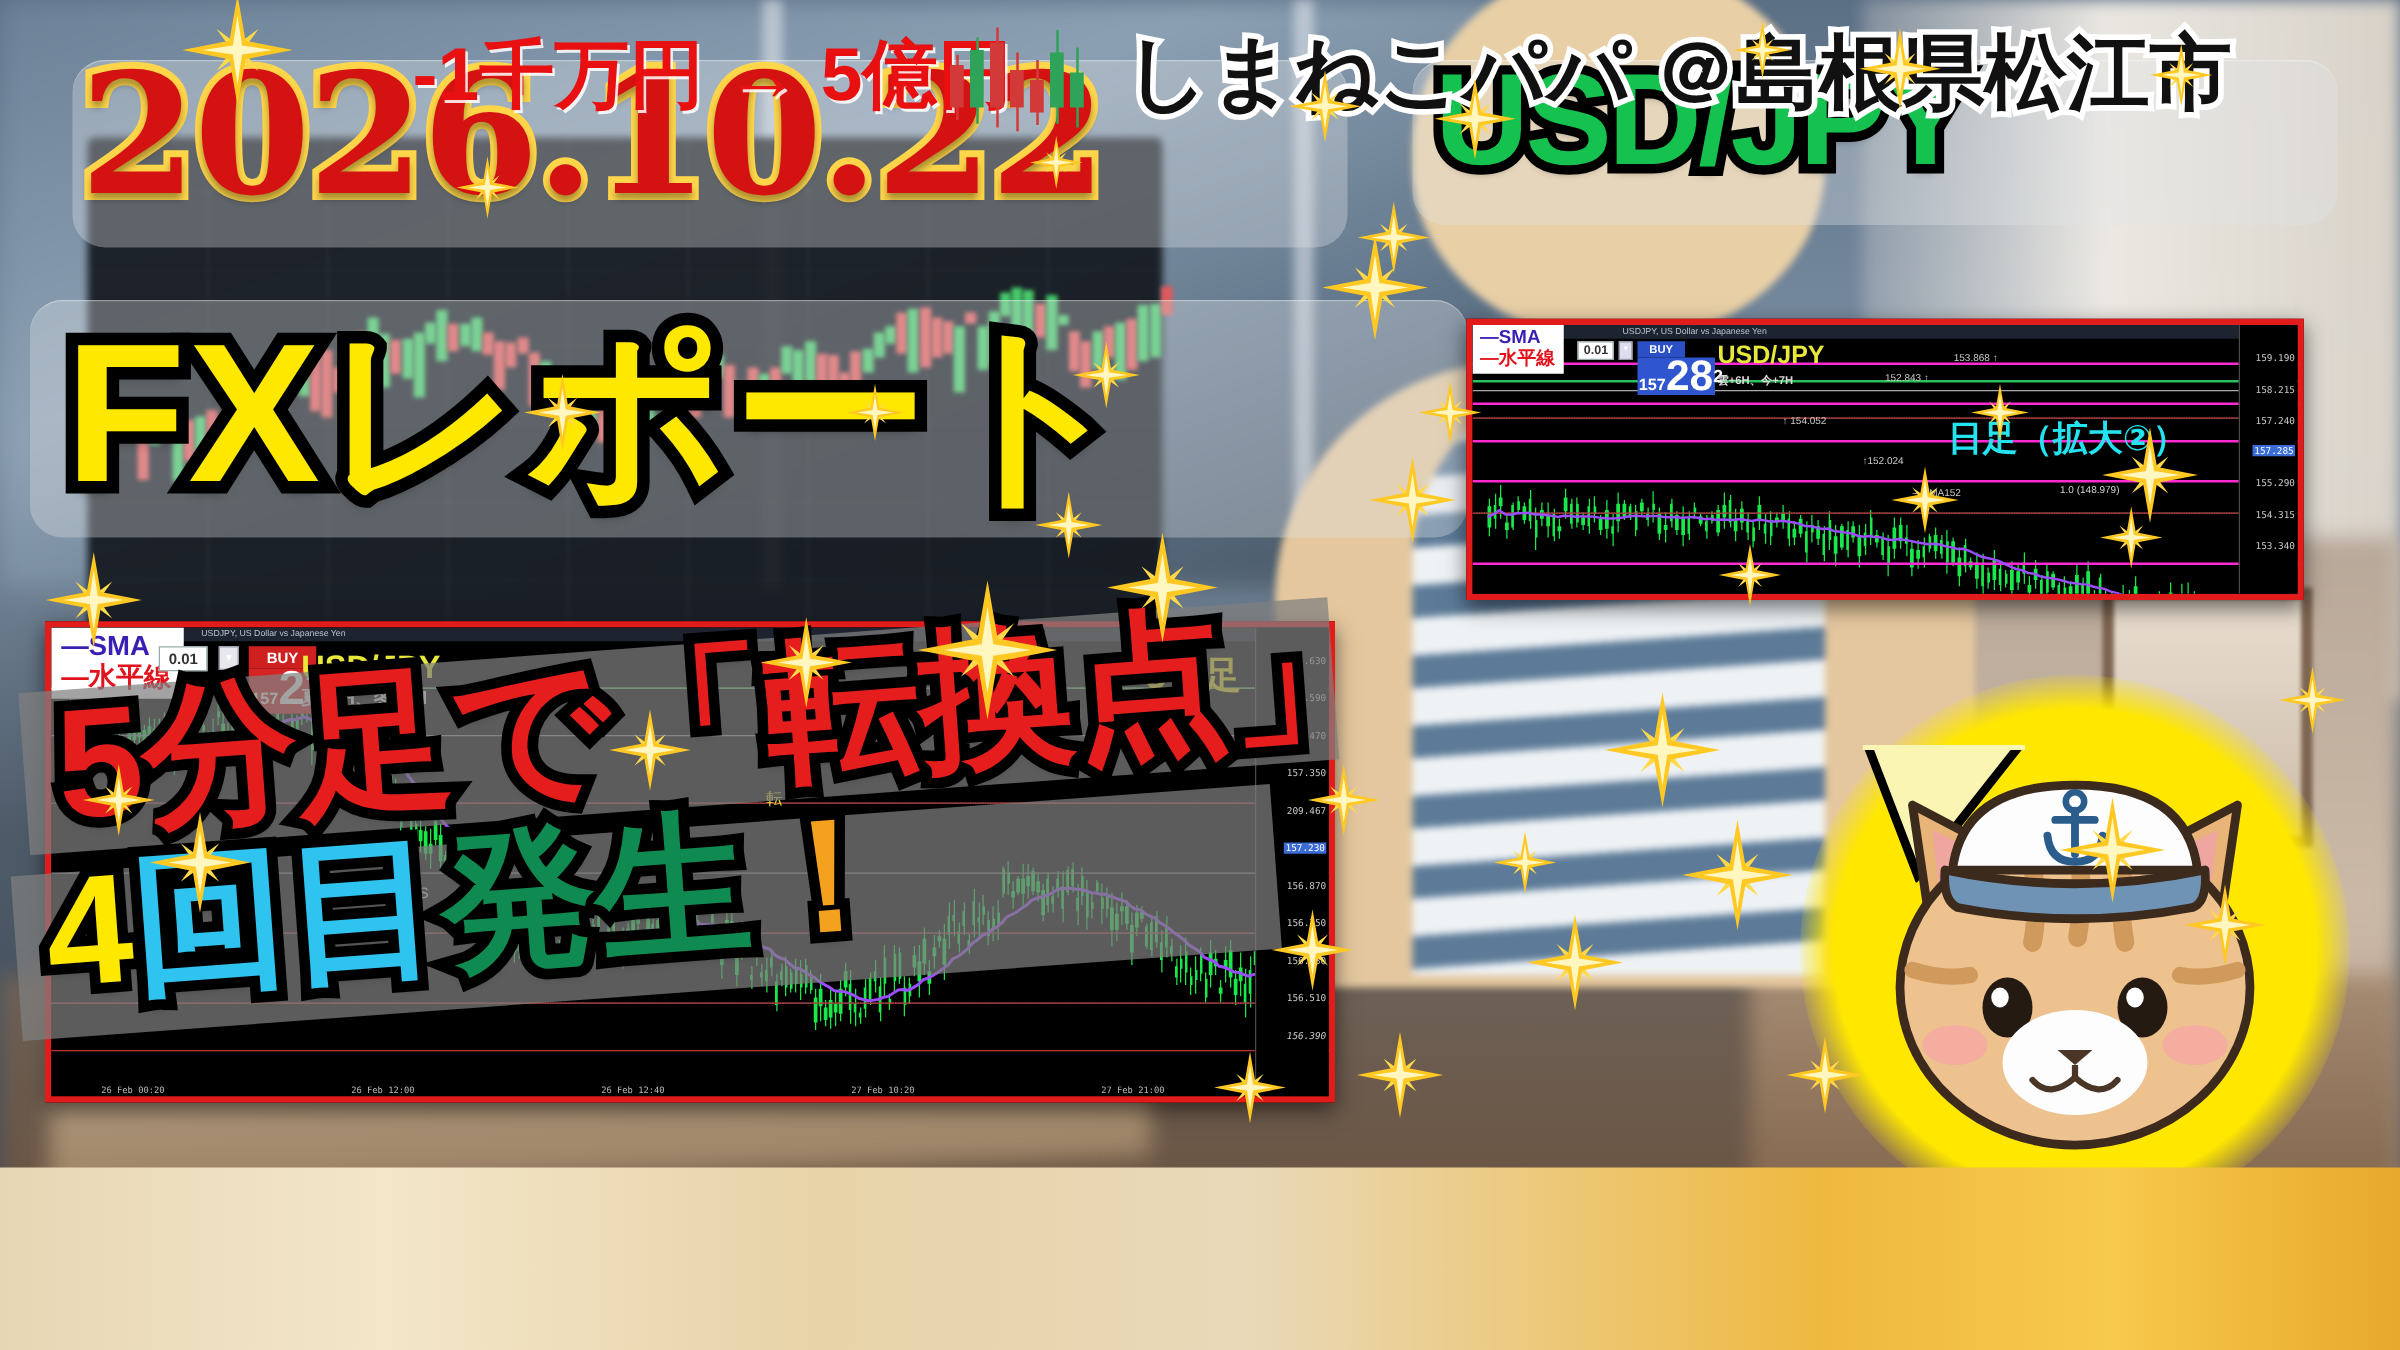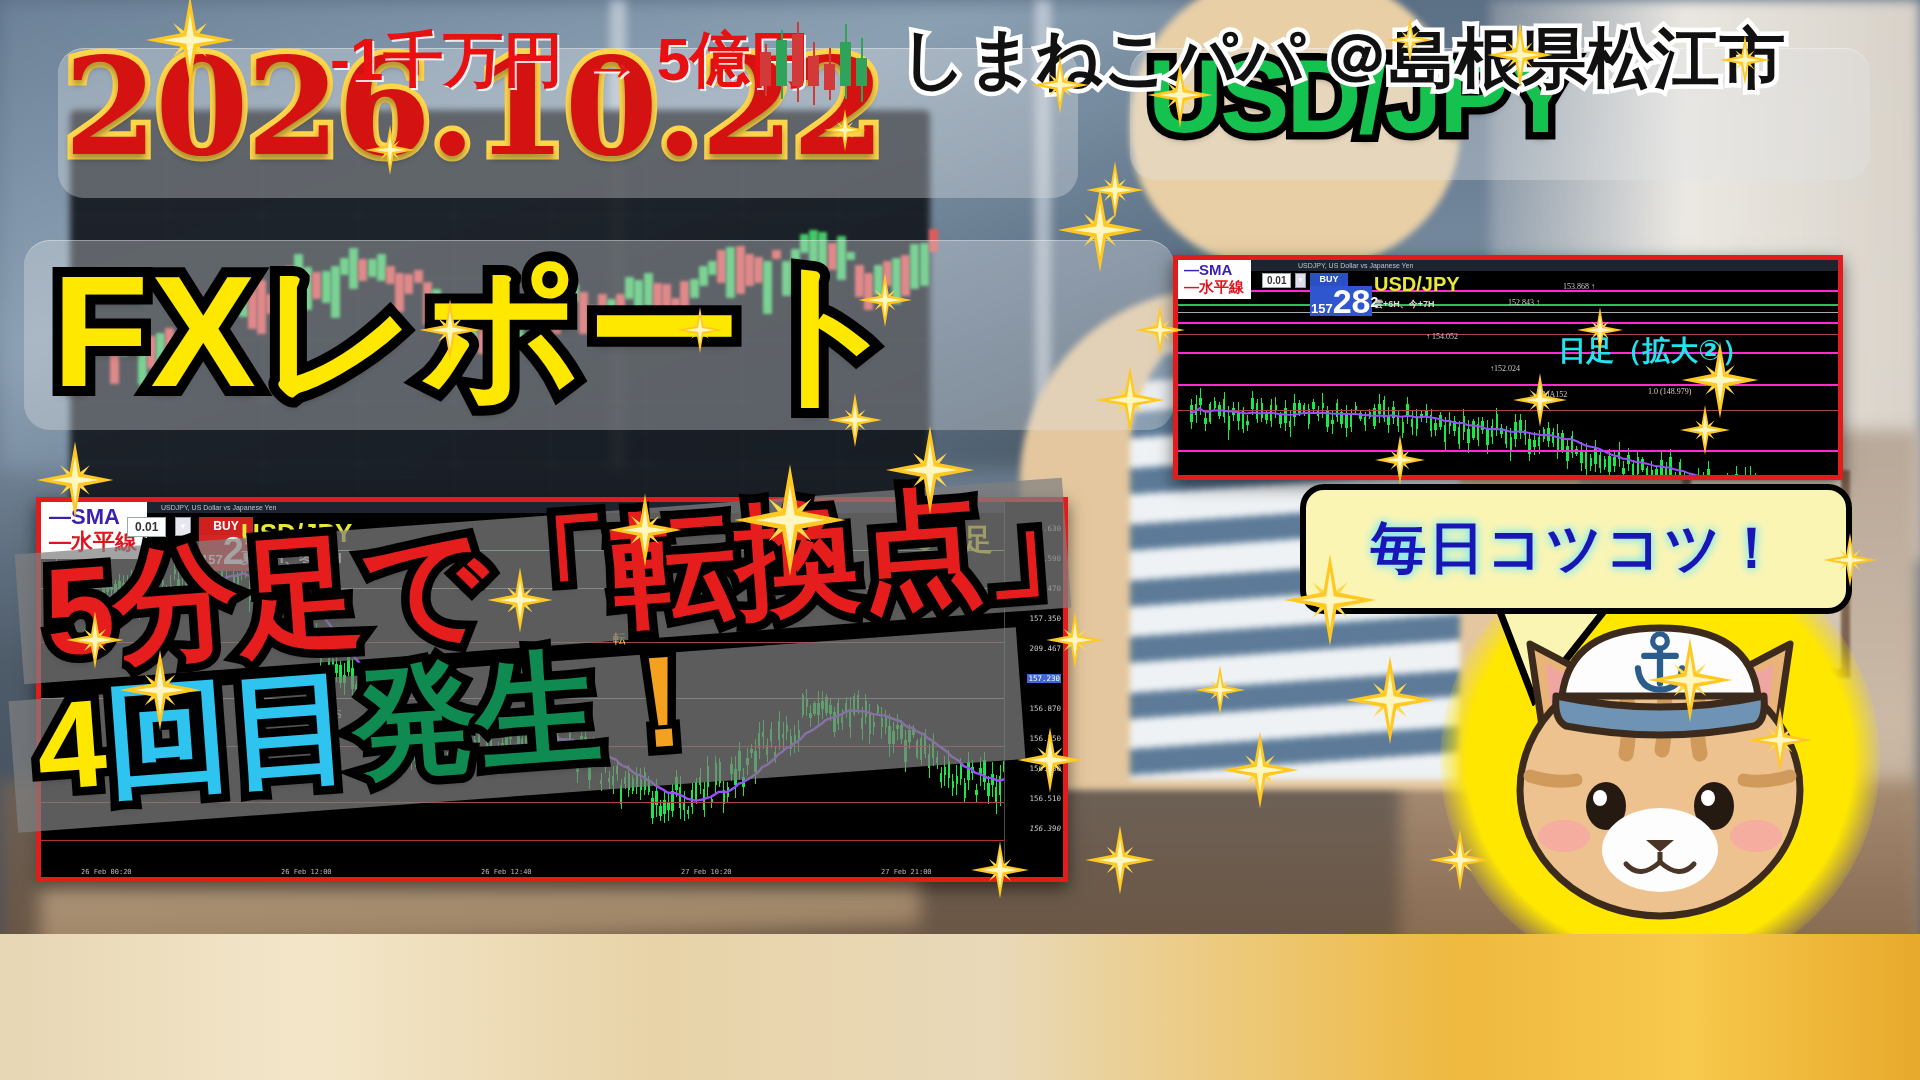--- a/index.html
+++ b/index.html
@@ -109,21 +109,21 @@
   .hline.dot{height:0;border-top:1px dotted #8a3b3b;background:none;}
   .hline.grey{height:1px;background:#6d6d6d;}
   .scale{position:absolute;right:0;top:0;bottom:0;width:46px;background:#000;
     border-left:1px solid #4a4a4a;z-index:5;}
   .scale div{position:absolute;right:2px;color:#c9c9c9;font-size:7.5px;font-family:"DejaVu Sans Mono",monospace;}
   .scale .hi{background:#3a6bd6;color:#fff;padding:0 1px;}
   .timeax{position:absolute;left:0;right:0;bottom:0;height:12px;color:#b9b9b9;font-size:7px;
     font-family:"DejaVu Sans Mono",monospace;z-index:5;}
   .timeax span{position:absolute;bottom:1px;}
   .candle{position:absolute;width:3px;z-index:2;}
-  .pricelab{position:absolute;font-size:8px;color:#d8d8d8;z-index:6;font-family:Liberation Serif, serif;}
+  .pricelab{position:absolute;font-size:8px;color:#d8d8d8;z-index:6;font-family:Liberation Sans, sans-serif;}
 
   #chart-daily{left:1173px;top:255px;width:660px;height:215px;}
   #chart-m5{left:36px;top:497px;width:1022px;height:375px;}
 
   
   .sma{position:absolute;left:0;top:0;z-index:4;overflow:visible;}
 
   
   .banner{position:absolute;background:rgba(128,128,128,.72);z-index:9;}
   #banner1{left:18px;top:516px;width:1050px;height:130px;transform:rotate(-4.2deg);}
@@ -572,20 +572,30 @@
 
       <div class="pricelab" style="left:385px;top:22px;color:#c8c8c8;">153.868 ↑</div>
       <div class="pricelab" style="left:330px;top:38px;color:#c8c8c8;">152.843 ↑</div>
       <div class="pricelab" style="left:248px;top:72px;color:#c8c8c8;">↑ 154.052</div>
       <div class="pricelab" style="left:312px;top:104px;color:#c8c8c8;">↑152.024</div>
       <div class="pricelab" style="left:352px;top:130px;color:#c8c8c8;">—SMA152</div>
       <div class="pricelab" style="left:470px;top:127px;color:#d2d2d2;">1.0 (148.979)</div>
 
       <div class="tf-tag" style="right:88px;top:72px;font-size:28px;color:#24e3ef;">日足（拡大②）</div>
 
+      <div class="scale" id="d-scale">
+          <div style="top: 22px;">159.190</div>
+          <div style="top: 47px;">158.215</div>
+          <div style="top: 72px;">157.240</div>
+          <div style="top: 97px;">156.265</div>
+          <div style="top: 122px;">155.290</div>
+          <div style="top: 147px;">154.315</div>
+          <div style="top: 172px;">153.340</div>
+          <div class="hi" style="top: 96px;">157.285</div>
+        </div>
     </div>
   </div>
 
   <div class="chart" id="chart-m5">
     <div class="chart-inner">
       <div class="c-title">USDJPY, US Dollar vs Japanese Yen</div>
 
       <div id="m-hlines">
           <div class="hline dot" style="top: 48px; background: rgb(111, 224, 122); border-top-color: rgb(111, 224, 122);"></div>
           <div class="hline grey" style="top: 86px; background: rgb(136, 153, 170);"></div>
@@ -1158,23 +1168,20 @@
     <span class="o-y">4</span><span class="o-c">回目</span><span class="o-g">発生</span><span class="o-o">！</span>
   </div>
 
   <div id="cat-glow"></div>
 
   <svg id="bubble-tail" width="130" height="110" viewBox="0 0 130 110">
     <path d="M4,0 L126,0 L44,104 Z" fill="#fbf5b4" stroke="#000" stroke-width="7"></path>
     <rect x="0" y="-12" width="130" height="16" fill="#fbf5b4"></rect>
   </svg>
 
-  <div id="bubble">
-    <span id="bubble-text">毎日コツコツ！</span>
-  </div>
 
   <svg id="cat" viewBox="0 0 340 340">
 
     <path d="M52,126 L40,44 L120,86 Z" fill="#e8b478" stroke="#3c2a1c" stroke-width="7" stroke-linejoin="round"></path>
     <path d="M288,126 L300,44 L220,86 Z" fill="#e8b478" stroke="#3c2a1c" stroke-width="7" stroke-linejoin="round"></path>
     <path d="M62,118 L56,64 L112,92 Z" fill="#f0a6a0"></path>
     <path d="M278,118 L284,64 L228,92 Z" fill="#f0a6a0"></path>
 
     <ellipse cx="170" cy="190" rx="140" ry="126" fill="#edc28e" stroke="#3c2a1c" stroke-width="7"></ellipse>
 

